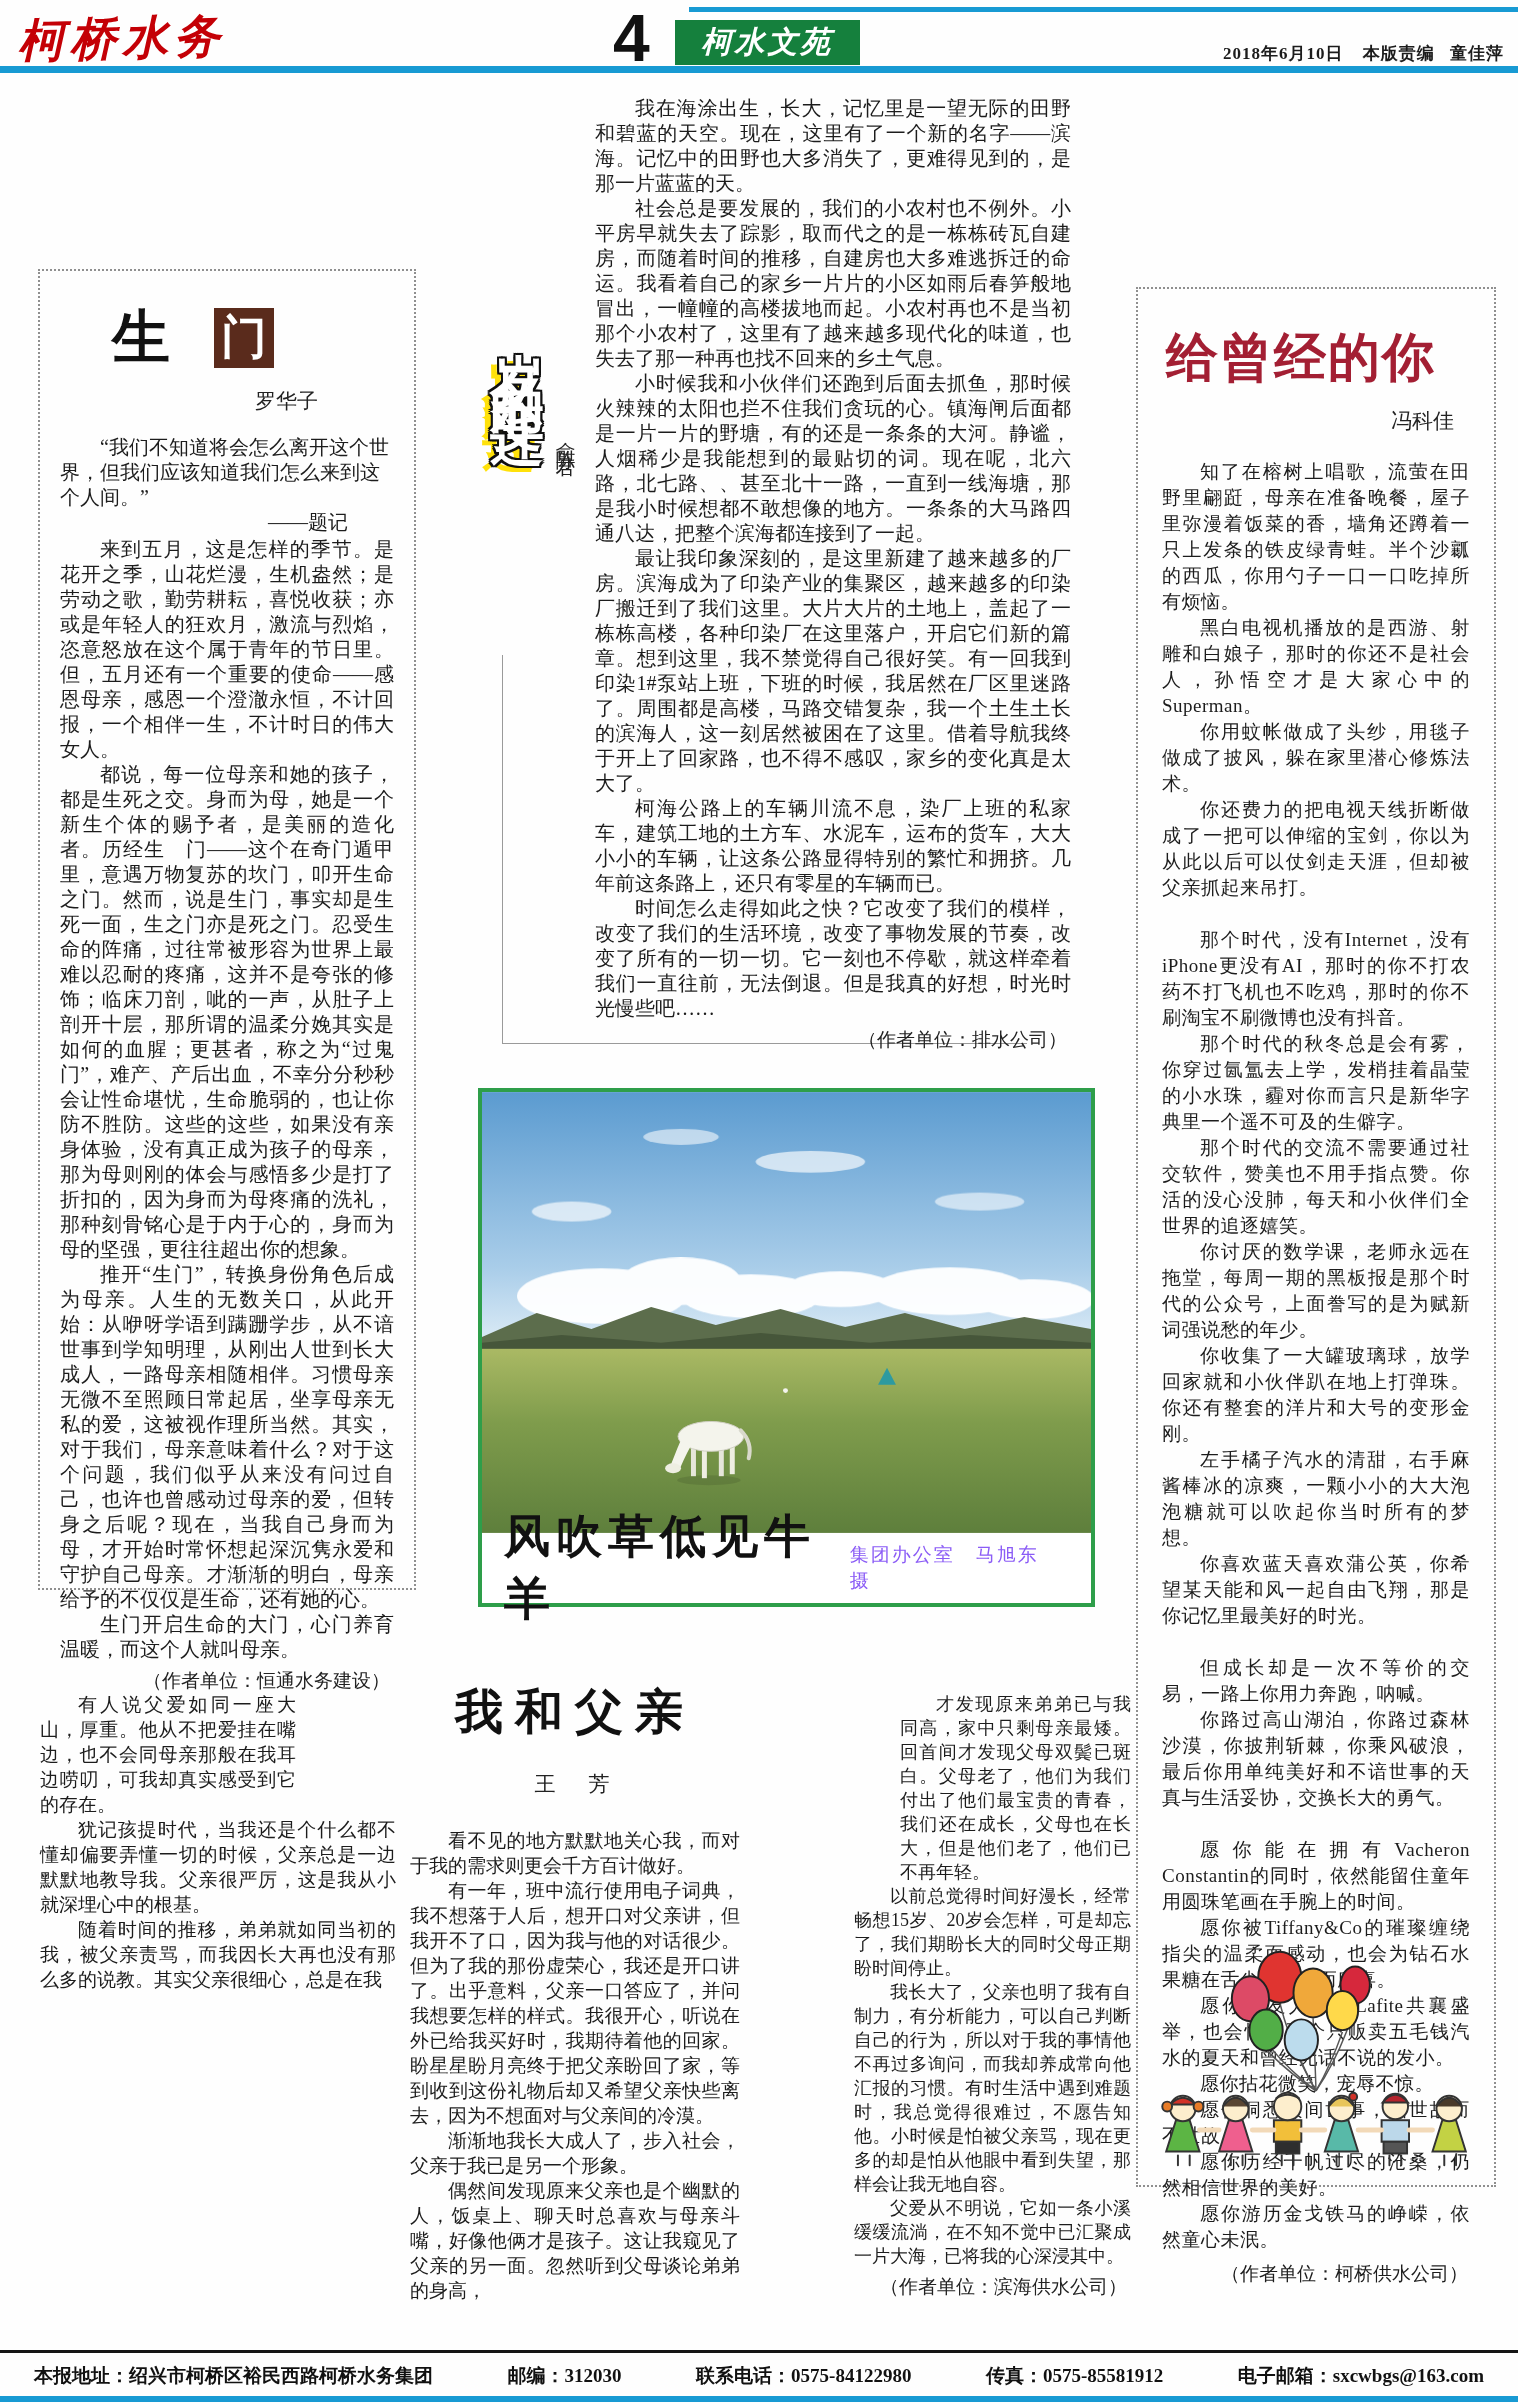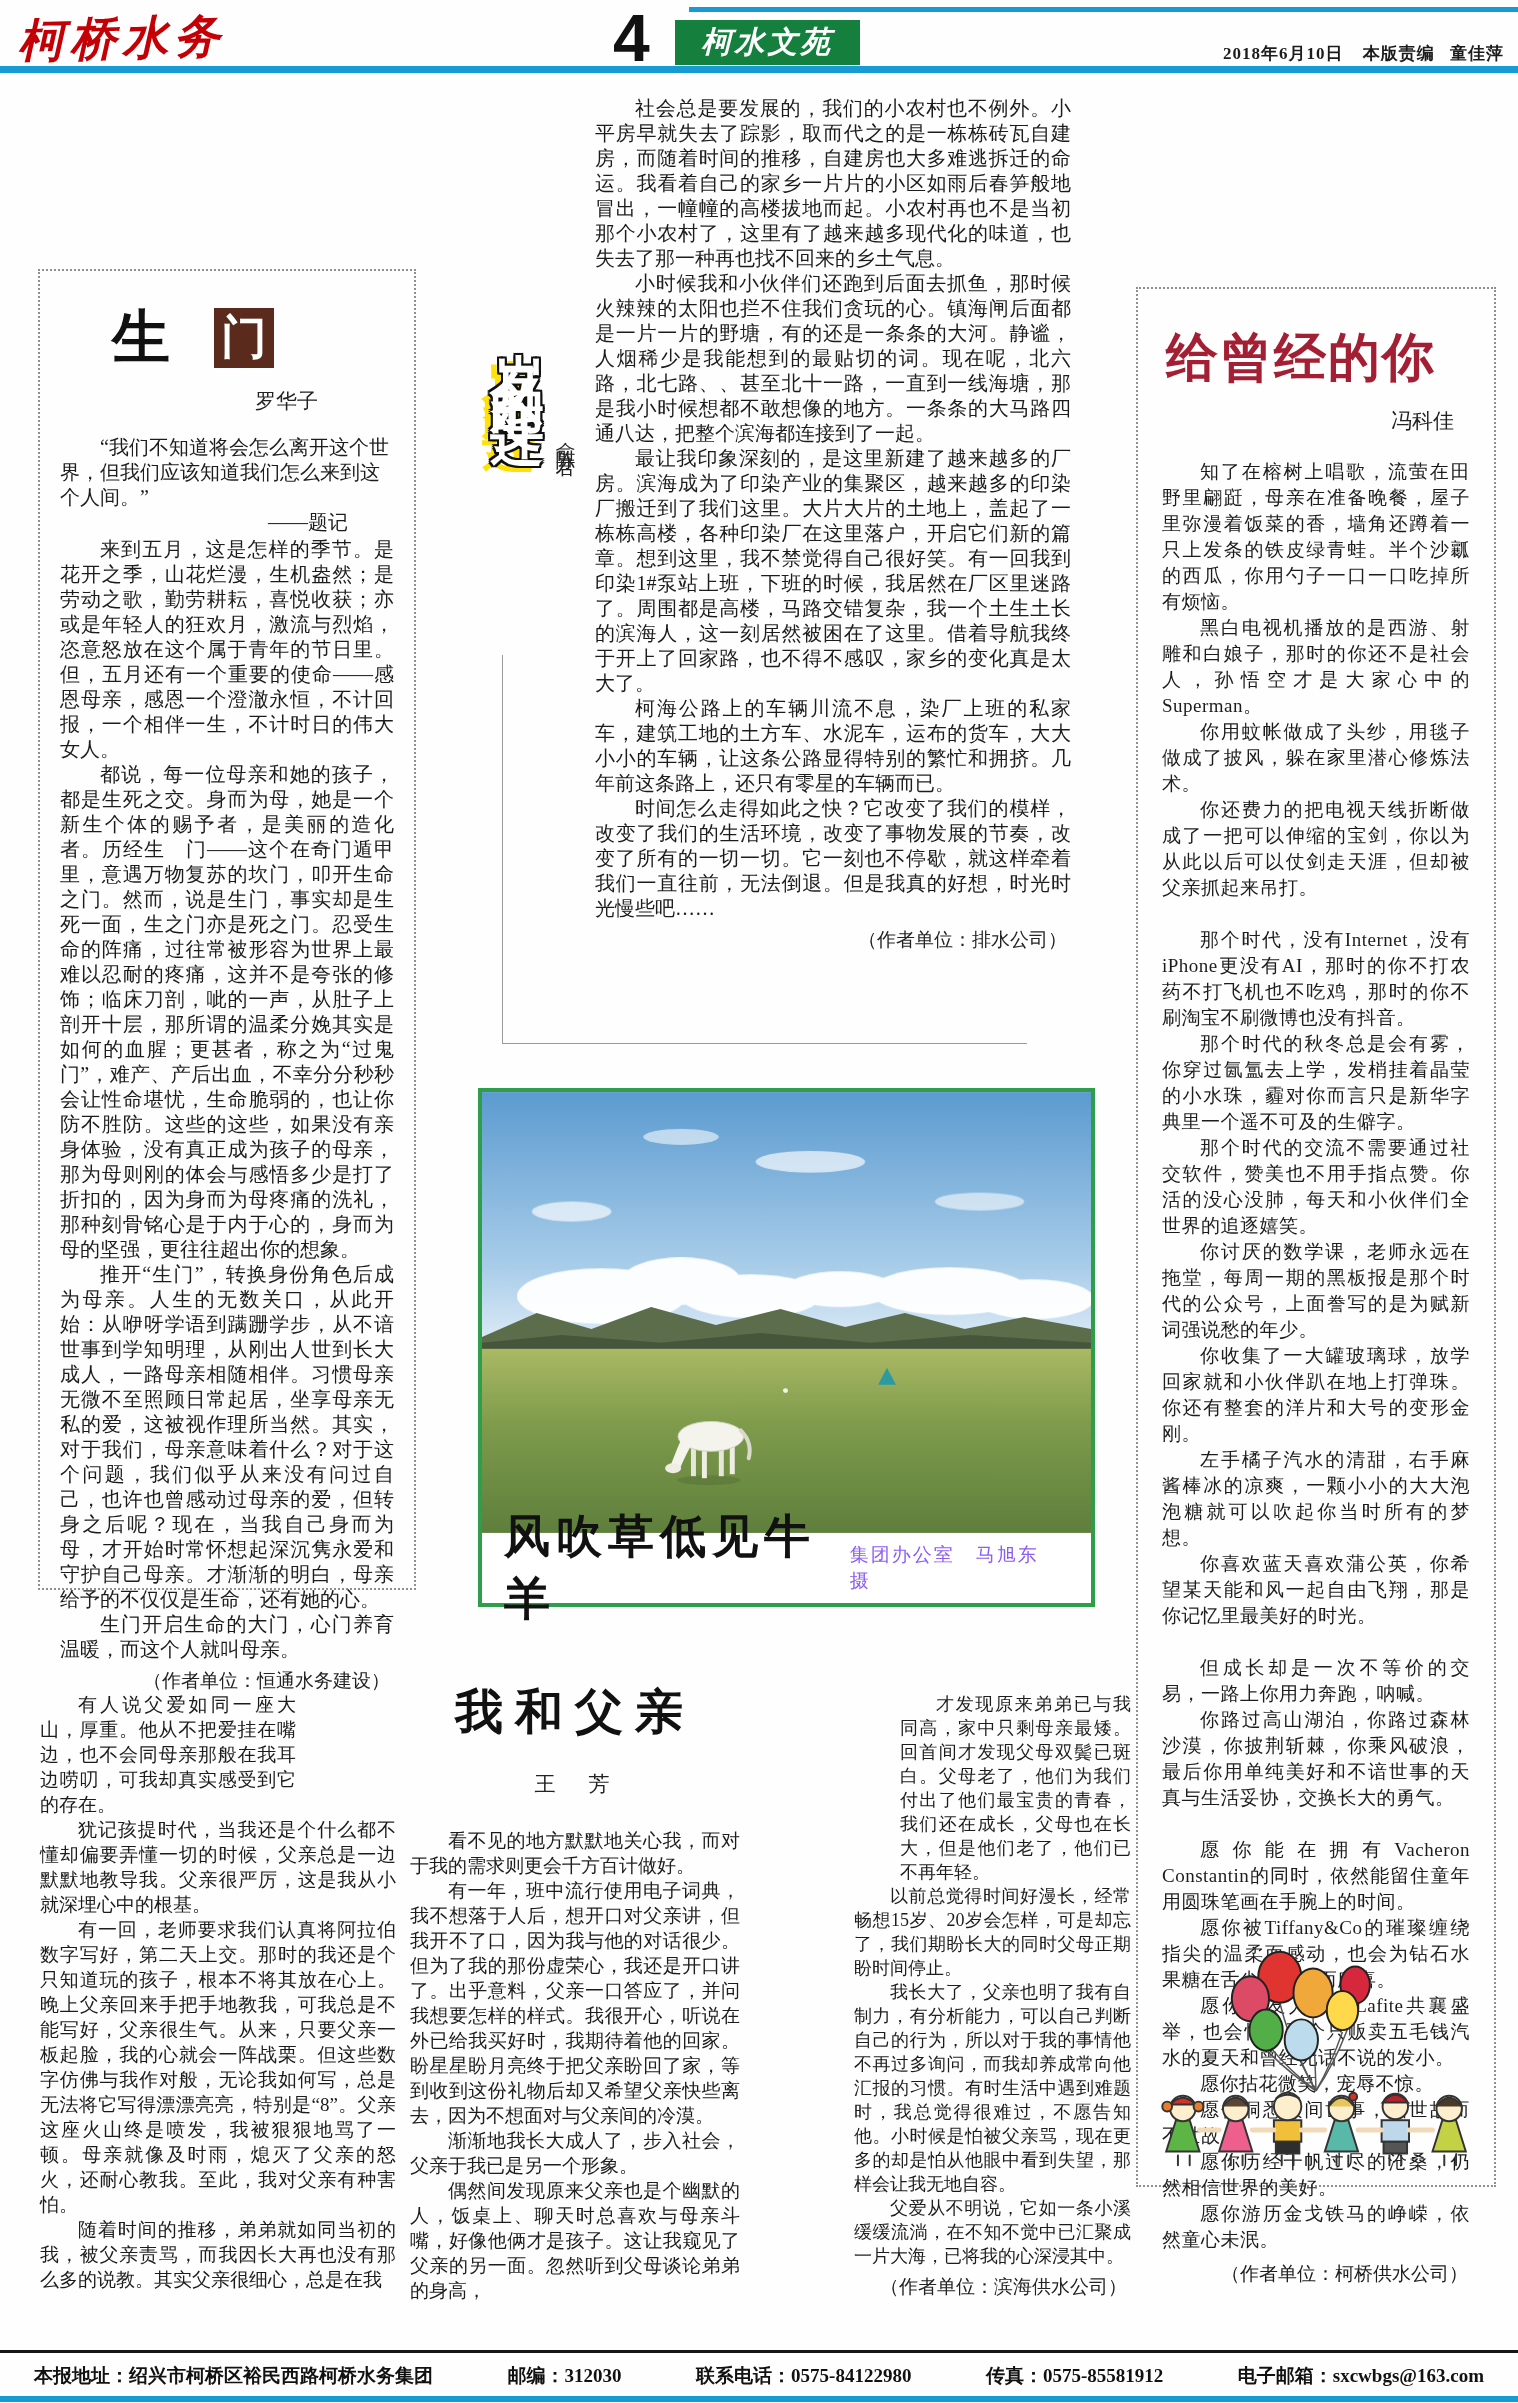--- a/index.html
+++ b/index.html
@@ -104,20 +104,21 @@
     <p class="body-p">推开“生门”，转换身份角色后成为母亲。人生的无数关口，从此开始：从咿呀学语到蹒跚学步，从不谙世事到学知明理，从刚出人世到长大成人，一路母亲相随相伴。习惯母亲无微不至照顾日常起居，坐享母亲无私的爱，这被视作理所当然。其实，对于我们，母亲意味着什么？对于这个问题，我们似乎从来没有问过自己，也许也曾感动过母亲的爱，但转身之后呢？现在，当我自己身而为母，才开始时常怀想起深沉隽永爱和守护自己母亲。才渐渐的明白，母亲给予的不仅仅是生命，还有她的心。</p>
     <p class="body-p">生门开启生命的大门，心门养育温暖，而这个人就叫母亲。</p>
     <div class="credit">（作者单位：恒通水务建设）</div>
   </div>
 
   <div class="v-title">岁月的变迁</div>
   <div class="v-author">俞陈君</div>
   <div class="v-line"></div>
   <div class="h-line"></div>
   <div id="suiyue-text">
+    <p class="body-p">我在海涂出生，长大，记忆里是一望无际的田野和碧蓝的天空。现在，这里有了一个新的名字——滨海。记忆中的田野也大多消失了，更难得见到的，是那一片蓝蓝的天。</p>
     <p class="body-p">社会总是要发展的，我们的小农村也不例外。小平房早就失去了踪影，取而代之的是一栋栋砖瓦自建房，而随着时间的推移，自建房也大多难逃拆迁的命运。我看着自己的家乡一片片的小区如雨后春笋般地冒出，一幢幢的高楼拔地而起。小农村再也不是当初那个小农村了，这里有了越来越多现代化的味道，也失去了那一种再也找不回来的乡土气息。</p>
     <p class="body-p">小时候我和小伙伴们还跑到后面去抓鱼，那时候火辣辣的太阳也拦不住我们贪玩的心。镇海闸后面都是一片一片的野塘，有的还是一条条的大河。静谧，人烟稀少是我能想到的最贴切的词。现在呢，北六路，北七路、、甚至北十一路，一直到一线海塘，那是我小时候想都不敢想像的地方。一条条的大马路四通八达，把整个滨海都连接到了一起。</p>
     <p class="body-p">最让我印象深刻的，是这里新建了越来越多的厂房。滨海成为了印染产业的集聚区，越来越多的印染厂搬迁到了我们这里。大片大片的土地上，盖起了一栋栋高楼，各种印染厂在这里落户，开启它们新的篇章。想到这里，我不禁觉得自己很好笑。有一回我到印染1#泵站上班，下班的时候，我居然在厂区里迷路了。周围都是高楼，马路交错复杂，我一个土生土长的滨海人，这一刻居然被困在了这里。借着导航我终于开上了回家路，也不得不感叹，家乡的变化真是太大了。</p>
     <p class="body-p">柯海公路上的车辆川流不息，染厂上班的私家车，建筑工地的土方车、水泥车，运布的货车，大大小小的车辆，让这条公路显得特别的繁忙和拥挤。几年前这条路上，还只有零星的车辆而已。</p>
     <p class="body-p">时间怎么走得如此之快？它改变了我们的模样，改变了我们的生活环境，改变了事物发展的节奏，改变了所有的一切一切。它一刻也不停歇，就这样牵着我们一直往前，无法倒退。但是我真的好想，时光时光慢些吧……</p>
     <div class="credit">（作者单位：排水公司）</div>
   </div>
 
   <div id="photo-box">
     <svg width="609" height="441" viewBox="0 0 612 443">
@@ -165,21 +166,20 @@
     </svg>
     <div class="photo-caption-bar">
       <span class="photo-caption">风吹草低见牛羊</span>
       <span class="photo-credit">集团办公室　马旭东　摄</span>
     </div>
   </div>
 
   <div id="fq-colA" class="fq-col">
     <p class="fq-p nr">有人说父爱如同一座大山，厚重。他从不把爱挂在嘴边，也不会同母亲那般在我耳边唠叨，可我却真实感受到它的存在。</p>
     <p class="fq-p">犹记孩提时代，当我还是个什么都不懂却偏要弄懂一切的时候，父亲总是一边默默地教导我。父亲很严厉，这是我从小就深埋心中的根基。</p>
-    <p class="fq-p">有一回，老师要求我们认真将阿拉伯数字写好，第二天上交。那时的我还是个只知道玩的孩子，根本不将其放在心上。晚上父亲回来手把手地教我，可我总是不能写好，父亲很生气。从来，只要父亲一板起脸，我的心就会一阵战栗。但这些数字仿佛与我作对般，无论我如何写，总是无法将它写得漂漂亮亮，特别是“8”。父亲这座火山终是喷发，我被狠狠地骂了一顿。母亲就像及时雨，熄灭了父亲的怒火，还耐心教我。至此，我对父亲有种害怕。</p>
     <p class="fq-p">随着时间的推移，弟弟就如同当初的我，被父亲责骂，而我因长大再也没有那么多的说教。其实父亲很细心，总是在我</p>
   </div>
   <div id="fq-colB" class="fq-col">
     <h2 class="fq-title">我和父亲</h2>
     <div class="fq-author">王　芳</div>
     <p class="fq-p">看不见的地方默默地关心我，而对于我的需求则更会千方百计做好。</p>
     <p class="fq-p">有一年，班中流行使用电子词典，我不想落于人后，想开口对父亲讲，但我开不了口，因为我与他的对话很少。但为了我的那份虚荣心，我还是开口讲了。出乎意料，父亲一口答应了，并问我想要怎样的样式。我很开心，听说在外已给我买好时，我期待着他的回家。盼星星盼月亮终于把父亲盼回了家，等到收到这份礼物后却又希望父亲快些离去，因为不想面对与父亲间的冷漠。</p>
     <p class="fq-p">渐渐地我长大成人了，步入社会，父亲于我已是另一个形象。</p>
     <p class="fq-p">偶然间发现原来父亲也是个幽默的人，饭桌上、聊天时总喜欢与母亲斗嘴，好像他俩才是孩子。这让我窥见了父亲的另一面。忽然听到父母谈论弟弟的身高，</p>
   </div>

